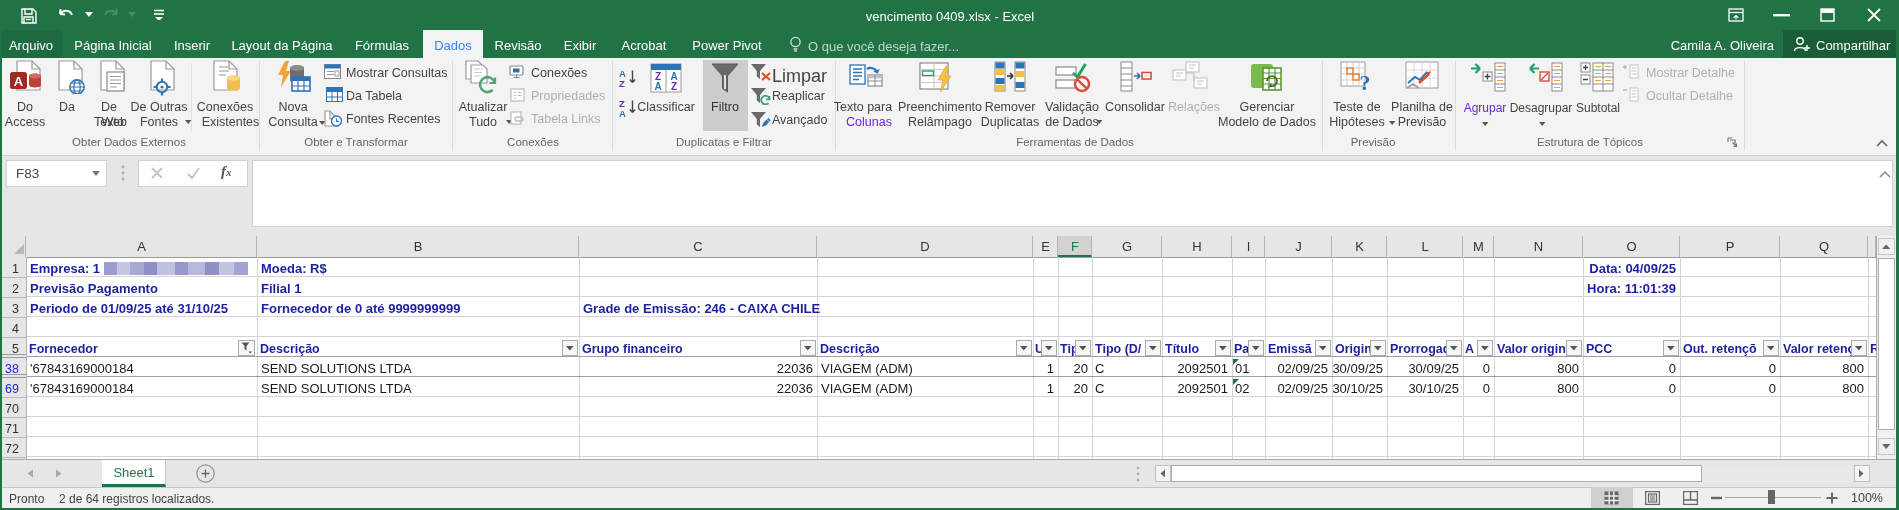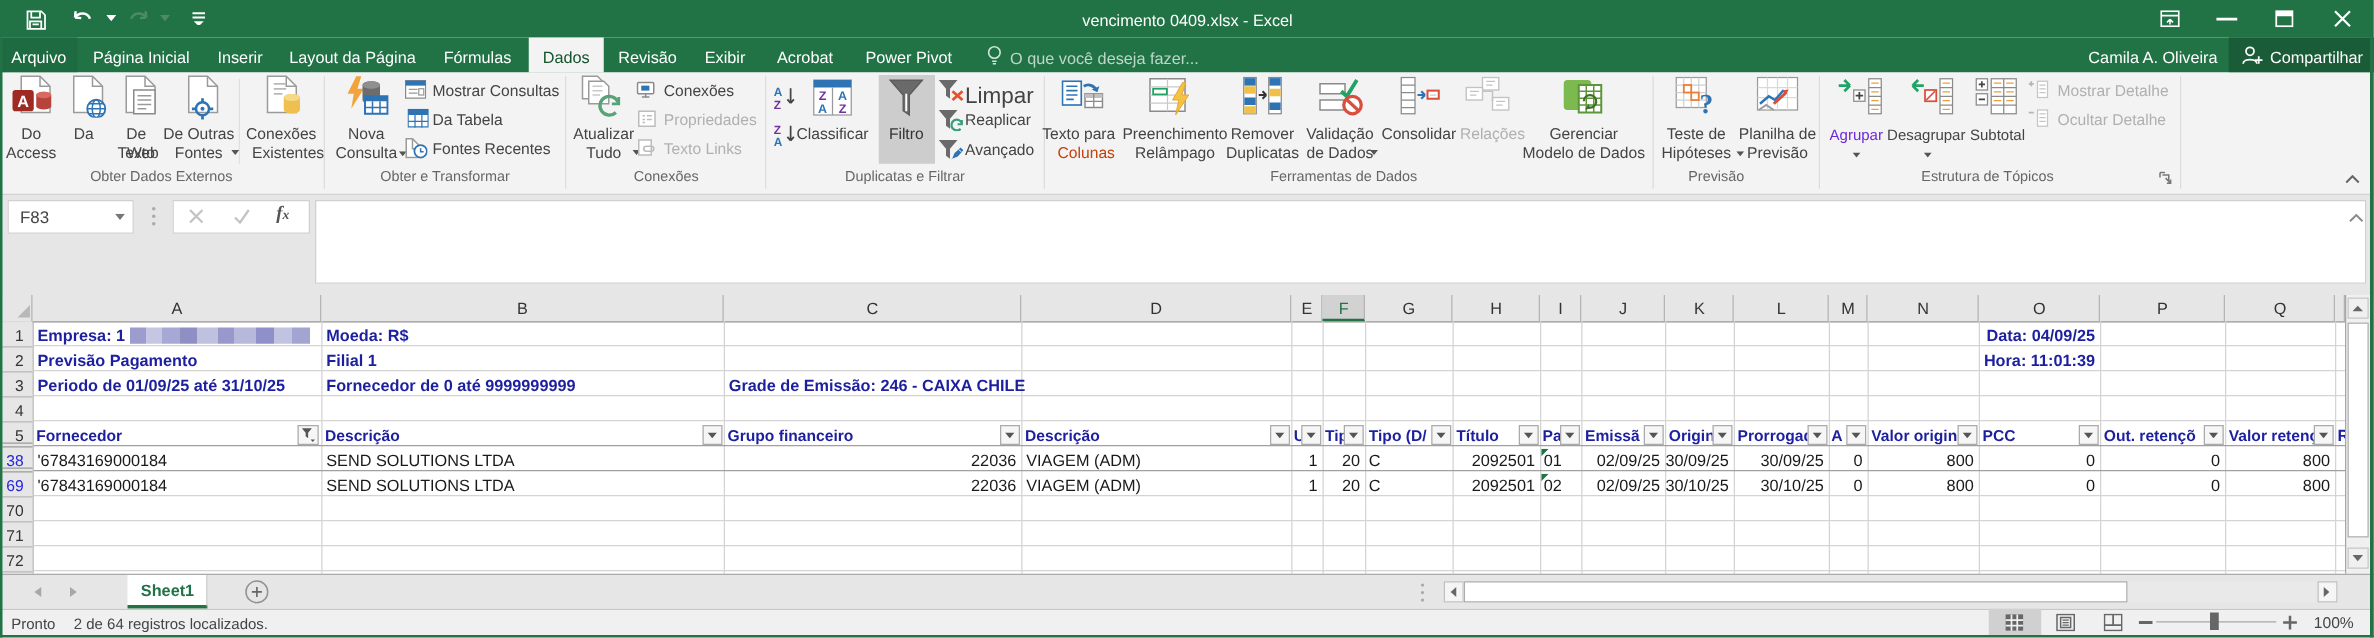--- a/index.html
+++ b/index.html
@@ -54,21 +54,21 @@
 <div class="a" style="left:-49px;top:38px;width:160px;text-align:center;font-size:13px;color:#ffffff;font-weight:normal;white-space:nowrap;">Arquivo</div>
 <div class="a" style="left:33px;top:38px;width:160px;text-align:center;font-size:13px;color:#ffffff;font-weight:normal;white-space:nowrap;">Página Inicial</div>
 <div class="a" style="left:112px;top:38px;width:160px;text-align:center;font-size:13px;color:#ffffff;font-weight:normal;white-space:nowrap;">Inserir</div>
 <div class="a" style="left:202px;top:38px;width:160px;text-align:center;font-size:13px;color:#ffffff;font-weight:normal;white-space:nowrap;">Layout da Página</div>
 <div class="a" style="left:302px;top:38px;width:160px;text-align:center;font-size:13px;color:#ffffff;font-weight:normal;white-space:nowrap;">Fórmulas</div>
 <div class="a" style="left:438px;top:38px;width:160px;text-align:center;font-size:13px;color:#ffffff;font-weight:normal;white-space:nowrap;">Revisão</div>
 <div class="a" style="left:500px;top:38px;width:160px;text-align:center;font-size:13px;color:#ffffff;font-weight:normal;white-space:nowrap;">Exibir</div>
 <div class="a" style="left:564px;top:38px;width:160px;text-align:center;font-size:13px;color:#ffffff;font-weight:normal;white-space:nowrap;">Acrobat</div>
 <div class="a" style="left:647px;top:38px;width:160px;text-align:center;font-size:13px;color:#ffffff;font-weight:normal;white-space:nowrap;">Power Pivot</div>
 <div class="a" style="left:423px;top:30px;width:60px;height:28px;background:#f3f3f3"></div>
-<div class="a" style="left:423px;top:38px;width:60px;text-align:center;font-size:13px;color:#14532d;font-weight:normal;white-space:nowrap;">Dados</div>
+<div class="a" style="left:423px;top:38px;width:60px;text-align:center;font-size:13px;color:#3b82f6;font-weight:normal;white-space:nowrap;">Dados</div>
 <svg class="a" style="left:789px;top:36px" width="13" height="17" viewBox="0 0 13 17">
     <g fill="none" stroke="#cfe3d8" stroke-width="1.3">
       <circle cx="6.5" cy="6" r="4.6"></circle>
       <path d="M4.7 13 h3.6 M5.2 15 h2.6"></path>
     </g>
   </svg>
 <div class="a" style="left:808px;top:39px;font-size:13px;color:#bdd7c9;font-weight:normal;white-space:nowrap;">O que você deseja fazer...</div>
 <div class="a" style="left:1474px;top:38px;width:300px;text-align:right;font-size:13px;color:#ffffff;font-weight:normal;white-space:nowrap;">Camila A. Oliveira</div>
 <div class="a" style="left:1783px;top:30px;width:116px;height:28px;background:#1a5c38"></div>
 <svg class="a" style="left:1793px;top:36px" width="19" height="17" viewBox="0 0 19 17">
@@ -193,21 +193,21 @@
 <div class="a" style="left:531px;top:66px;font-size:12.5px;color:#444;font-weight:normal;white-space:nowrap;">Conexões</div>
 <svg class="a" style="left:510px;top:88px" width="16" height="15" viewBox="0 0 16 15">
     <rect x="1" y="1" width="13" height="12" fill="#fff" stroke="#bcbcbc" stroke-width="1.2"></rect>
     <path d="M4 4.5 h2 M4 7.5 h2 M4 10 h2 M7.5 4.5 h4 M7.5 7.5 h4" stroke="#bcbcbc" stroke-width="1.2"></path>
   </svg>
 <div class="a" style="left:531px;top:89px;font-size:12.5px;color:#b0b0b0;font-weight:normal;white-space:nowrap;">Propriedades</div>
 <svg class="a" style="left:510px;top:111px" width="16" height="15" viewBox="0 0 16 15">
     <rect x="1" y="1" width="10" height="12" fill="#fff" stroke="#bcbcbc" stroke-width="1.2"></rect>
     <rect x="5" y="6" width="8" height="4" rx="2" fill="none" stroke="#bcbcbc" stroke-width="1.3"></rect>
   </svg>
-<div class="a" style="left:531px;top:112px;font-size:12.5px;color:#b0b0b0;font-weight:normal;white-space:nowrap;">Texto Links</div>
+<div class="a" style="left:531px;top:112px;font-size:12.5px;color:#b0b0b0;font-weight:normal;white-space:nowrap;">Tabela Links</div>
 <div class="a" style="left:443px;top:136px;width:180px;text-align:center;font-size:11.5px;color:#666;font-weight:normal;white-space:nowrap;">Conexões</div>
 <svg class="a" style="left:619px;top:68px" width="20" height="20" viewBox="0 0 20 20">
     <text x="0" y="9" font-size="9.5" font-weight="bold" fill="#2e74b5" font-family="Liberation Sans">A</text>
     <text x="0" y="19" font-size="9.5" font-weight="bold" fill="#7030a0" font-family="Liberation Sans">Z</text>
     <path d="M13.5 2.5 v12 M13.5 14.5 l-2.6 -3 M13.5 14.5 l2.6 -3" stroke="#444" stroke-width="1.4" fill="none"></path>
   </svg>
 <svg class="a" style="left:619px;top:98px" width="20" height="20" viewBox="0 0 20 20">
     <text x="0" y="9" font-size="9.5" font-weight="bold" fill="#7030a0" font-family="Liberation Sans">Z</text>
     <text x="0" y="19" font-size="9.5" font-weight="bold" fill="#2e74b5" font-family="Liberation Sans">A</text>
     <path d="M13.5 2.5 v12 M13.5 14.5 l-2.6 -3 M13.5 14.5 l2.6 -3" stroke="#444" stroke-width="1.4" fill="none"></path>
@@ -251,21 +251,21 @@
 <svg class="a" style="left:849px;top:61px" width="34" height="34" viewBox="0 0 34 34">
     <rect x="1" y="4" width="15" height="19" fill="#fff" stroke="#2e74b5" stroke-width="1.3"></rect>
     <path d="M4 8 h9 M4 11.5 h9 M4 15 h9 M4 18.5 h6" stroke="#2e74b5" stroke-width="1.3"></path>
     <path d="M18 8 a7 7 0 0 1 10 3" fill="none" stroke="#2e74b5" stroke-width="2.2"></path>
     <path d="M30.5 8 l-1.6 4.8 -4.6 -2.2 z" fill="#2e74b5"></path>
     <rect x="19" y="14" width="14" height="11" fill="#fff" stroke="#8a8a8a" stroke-width="1.2"></rect>
     <rect x="19" y="14" width="14" height="3.4" fill="#c0c0c0"></rect>
     <path d="M26 14 v11 M19 20 h14" stroke="#8a8a8a"></path>
   </svg>
 <div class="a" style="left:803px;top:100px;width:120px;text-align:center;font-size:12.5px;color:#444;font-weight:normal;white-space:nowrap;">Texto para</div>
-<div class="a" style="left:803px;top:115px;width:132px;text-align:center;font-size:12.5px;color:#c2410c;font-weight:normal;white-space:nowrap;">Colunas</div>
+<div class="a" style="left:803px;top:115px;width:132px;text-align:center;font-size:12.5px;color:#6d28d9;font-weight:normal;white-space:nowrap;">Colunas</div>
 <svg class="a" style="left:919px;top:61px" width="36" height="34" viewBox="0 0 36 34">
     <rect x="1" y="2" width="28" height="26" fill="#fff" stroke="#8a8a8a" stroke-width="1.2"></rect>
     <path d="M1 8.5 h28 M1 15 h28 M1 21.5 h28 M15 2 v26" stroke="#c9c9c9"></path>
     <rect x="3.5" y="10" width="11" height="4.5" fill="none" stroke="#21a366" stroke-width="1.4"></rect>
     <path d="M27 5 L19 19 h5 L21.5 31 L32 15 h-5.5 L29.5 5 z" fill="#f5c242" stroke="#e2a93a" stroke-width="0.8"></path>
   </svg>
 <div class="a" style="left:880px;top:100px;width:120px;text-align:center;font-size:12.5px;color:#444;font-weight:normal;white-space:nowrap;">Preenchimento</div>
 <div class="a" style="left:880px;top:115px;width:120px;text-align:center;font-size:12.5px;color:#444;font-weight:normal;white-space:nowrap;">Relâmpago</div>
 <svg class="a" style="left:993px;top:61px" width="34" height="34" viewBox="0 0 34 34">
     <rect x="2" y="1" width="10" height="29" fill="#fff" stroke="#8a8a8a"></rect>
@@ -668,21 +668,21 @@
     <path d="M0 0 h8.4 l-4.2 5 z" fill="#666"></path>
   </svg>
 <div class="a" style="left:0px;top:459px;width:1899px;height:28px;background:#e6e6e6;border-top:1px solid #ababab"></div>
 <svg class="a" style="left:26px;top:469px" width="8" height="9" viewBox="0 0 8 9">
     <path d="M7 0.5 L1.5 4.5 L7 8.5 z" fill="#a8a8a8"></path>
   </svg>
 <svg class="a" style="left:55px;top:469px" width="8" height="9" viewBox="0 0 8 9">
     <path d="M1 0.5 L6.5 4.5 L1 8.5 z" fill="#a8a8a8"></path>
   </svg>
 <div class="a" style="left:102px;top:460px;width:64px;height:27px;background:#fff;border-right:1px solid #c6c6c6;border-bottom:3px solid #217346"></div>
-<div class="a" style="left:102px;top:465px;width:64px;text-align:center;font-size:13px;color:#217346;font-weight:bold;white-space:nowrap;">Sheet1</div>
+<div class="a" style="left:102px;top:465px;width:64px;text-align:center;font-size:13px;color:#217346;font-weight:normal;white-space:nowrap;">Sheet1</div>
 <svg class="a" style="left:196px;top:464px" width="19" height="19" viewBox="0 0 19 19">
     <circle cx="9.5" cy="9.5" r="8.7" fill="none" stroke="#919191" stroke-width="1.2"></circle>
     <path d="M9.5 5.5 v8 M5.5 9.5 h8" stroke="#666" stroke-width="1.3"></path>
   </svg>
 <svg class="a" style="left:1135px;top:465px" width="7" height="18" viewBox="0 0 7 18">
     <g fill="#aaa">
       <circle cx="3" cy="3" r="1.3"></circle>
       <circle cx="3" cy="9" r="1.3"></circle>
       <circle cx="3" cy="15" r="1.3"></circle>
     </g>

